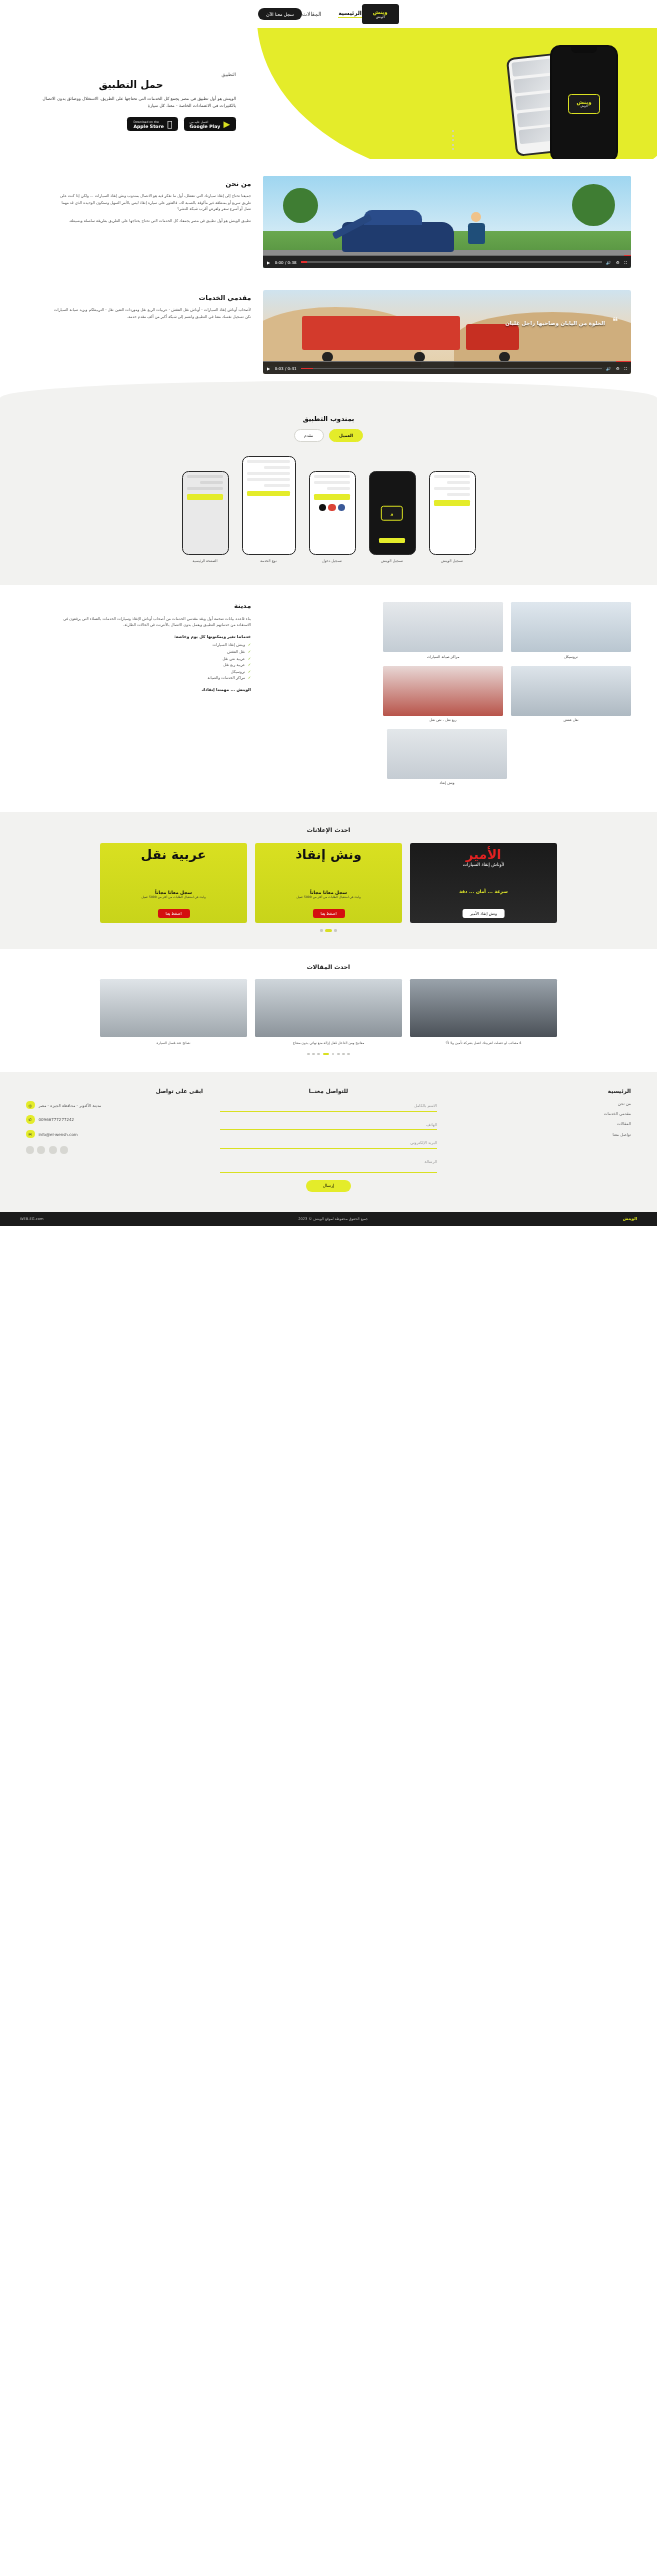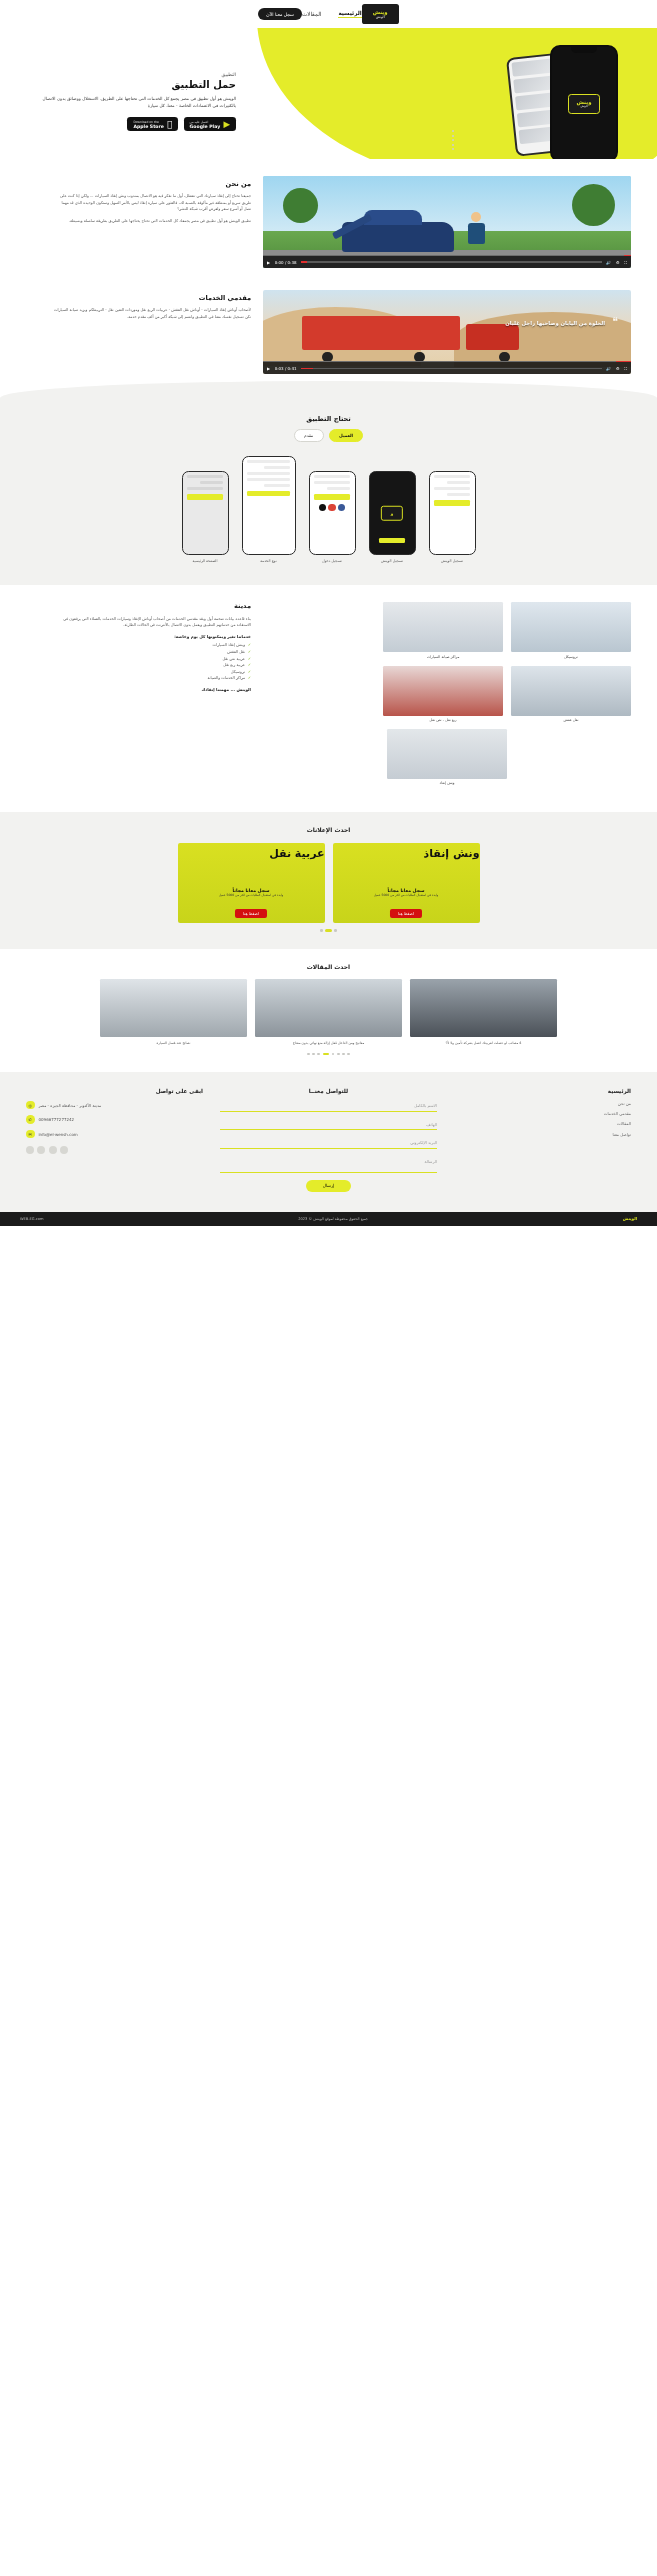--- a/index.html
+++ b/index.html
@@ -63,21 +63,21 @@
   .hero-inner {
     position: relative; z-index: 5;
     display: flex; justify-content: space-between;
     padding: 12px 26px 0 26px;
     height: 100%;
   }
   .hero-text {
     width: 210px; text-align: right; padding-top: 32px;
   }
   .hero-kicker { font-size: 4.6px; color: #555; margin-bottom: 2px;}
-  .hero-title { font-size: 10px; font-weight: bold; color: #111; margin-bottom: 4.6px;}
+  .hero-title { font-size: 10px; font-weight: bold; color: #111; margin-bottom: 4.6px; text-align: center;}
   .hero-desc { font-size: 4.3px; line-height: 7.2px; color: #444; margin-bottom: 8px;}
   .store-row { display: flex; gap: 5.3px; justify-content: flex-start;}
   .store-badge {
     background: #111; color: #fff; border-radius: 3.3px;
     display: flex; align-items: center; gap: 3.3px;
     padding: 2.6px 6px; cursor: pointer; min-width: 51px;
   }
   .store-badge .glyph { font-size: 8.5px; line-height: 8.5px;}
   .store-badge .tt { text-align: left; }
   .store-badge .t1 { font-size: 3px; opacity: .85; display: block;}
@@ -240,21 +240,21 @@
   
   .ads { background:#f2f2f0; padding: 14.5px 0 17px 0; }
   .ads-title { text-align:center; font-size:6px; font-weight:bold; margin-bottom:9.2px;}
   .ads-row { display:flex; justify-content:center; gap:8px; }
   .ad {
     width: 147px; height: 80px; border-radius:2px; overflow:hidden; position:relative;
     background:#111; color:#fff;
   }
   .ad.amir { background: linear-gradient(#1a1a1a,#2a2a2a); }
   .ad.green { background: linear-gradient(#d9e021,#c8d41a); }
-  .ad .ad-head { font-size: 11px; font-weight:bold; text-align:right; padding-top:4px;}
+  .ad .ad-head { font-size: 13px; font-weight:bold; text-align:center; padding-top:4px;}
   .ad .ad-sub { font-size: 4.6px; text-align:center;}
   .ad .ad-btn {
     position:absolute; bottom:4.6px; left:50%; transform:translateX(-50%);
     background:#d40f0f; color:#fff; font-size:4px; padding:2px 8px; border-radius:2px; cursor:pointer;
   }
   .ad .ad-white { background:#fff; color:#111; }
   .ads-dots { display:flex; justify-content:center; gap:2.6px; margin-top:6.6px;}
   .ads-dots i { width:2.6px;height:2.6px;border-radius:50%;background:#c9c9c4;display:block;}
   .ads-dots i.on { background:#d9e021; width:6.6px; border-radius:2px;}
 
@@ -416,21 +416,21 @@
       <span class="icon">⛶</span>
     </div>
   </div>
   <div class="services-text">
     <div class="about-title">مقدمي الخدمات</div>
     <div class="about-p">لأصحاب أوناش إنقاذ السيارات - أوناش نقل العفش - عربيات الربع نقل وموردات التعين نقل - التربيطكم ويزيد صيانة السيارات تكن تسجيل نفسك معنا في التطبيق وانضم إلى شبكة أكبر من ألف مقدم خدمة.</div>
   </div>
 </div>
 
 <div class="showcase">
-  <div class="sc-title">تحتاج التطبيق</div>
+  <div class="sc-title">بمندوب التطبيق</div>
   <div class="sc-tabs">
     <div class="sc-tab active">العميل</div>
     <div class="sc-tab">مقدم</div>
   </div>
   <div class="sc-row">
     <div class="sc-item">
       <div class="sc-phone">
         <div class="sc-screen-line"></div>
           <div class="sc-screen-line short"></div>
         <div class="sc-screen-line"></div>
@@ -524,20 +524,26 @@
       <li>تروسيكل</li>
       <li>مراكز الخدمات والصيانة</li>
     </ul>
     <div class="goals-sub">الوينش ... مهمتنا إنقاذك</div>
   </div>
 </div>
 
 <div class="ads">
   <div class="ads-title">احدث الإعلانات</div>
   <div class="ads-row">
+    <div class="ad amir">
+      <div class="ad-head" style="color:#e02222">الأمير</div>
+      <div class="ad-sub">لأوناش إنقاذ السيارات</div>
+      <div class="ad-sub" style="margin-top:22.3px;color:#e4ec2a;font-weight:bold">سرعة ... أمان ... دقة</div>
+      <div class="ad-btn ad-white">ونش إنقاذ الأمير</div>
+    </div>
     <div class="ad green">
       <div class="ad-head" style="color:#111">ونش إنقاذ</div>
       <div class="ad-sub" style="color:#111;margin-top:28px;font-weight:bold">سجل معانا مجاناً</div>
       <div class="ad-sub" style="color:#333;font-size:3px">وابدء في استقبال الطلبات من اكثر من 5000 عميل</div>
       <div class="ad-btn">اضغط هنا</div>
     </div>
     <div class="ad green">
       <div class="ad-head" style="color:#111">عربية نقل</div>
       <div class="ad-sub" style="color:#111;margin-top:28px;font-weight:bold">سجل معانا مجاناً</div>
       <div class="ad-sub" style="color:#333;font-size:3px">وابدء في استقبال الطلبات من اكثر من 5000 عميل</div>

